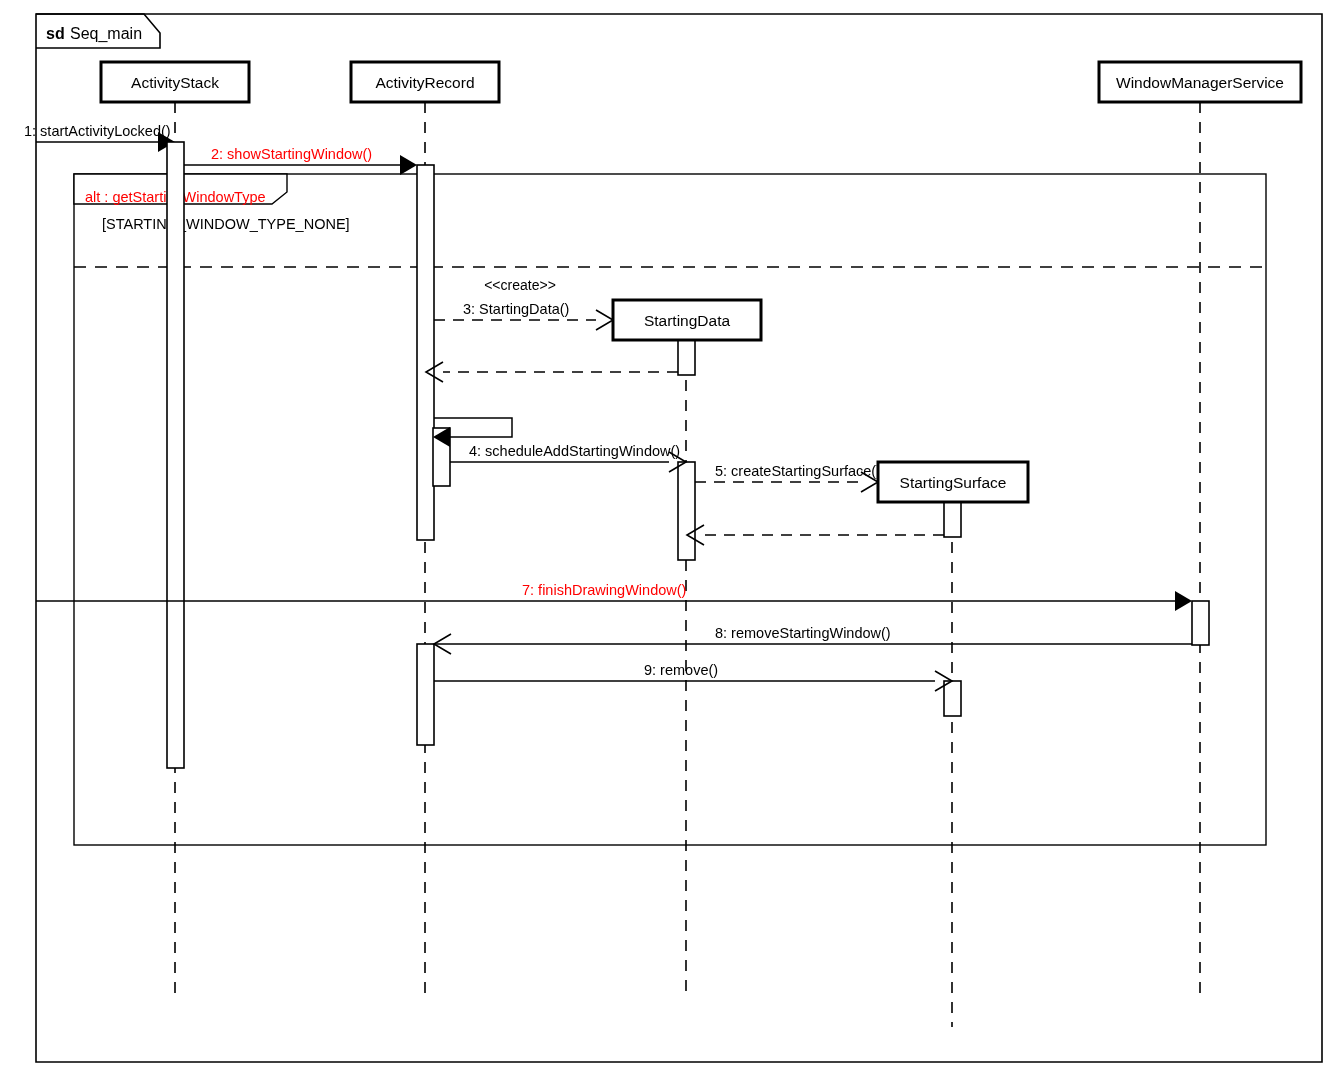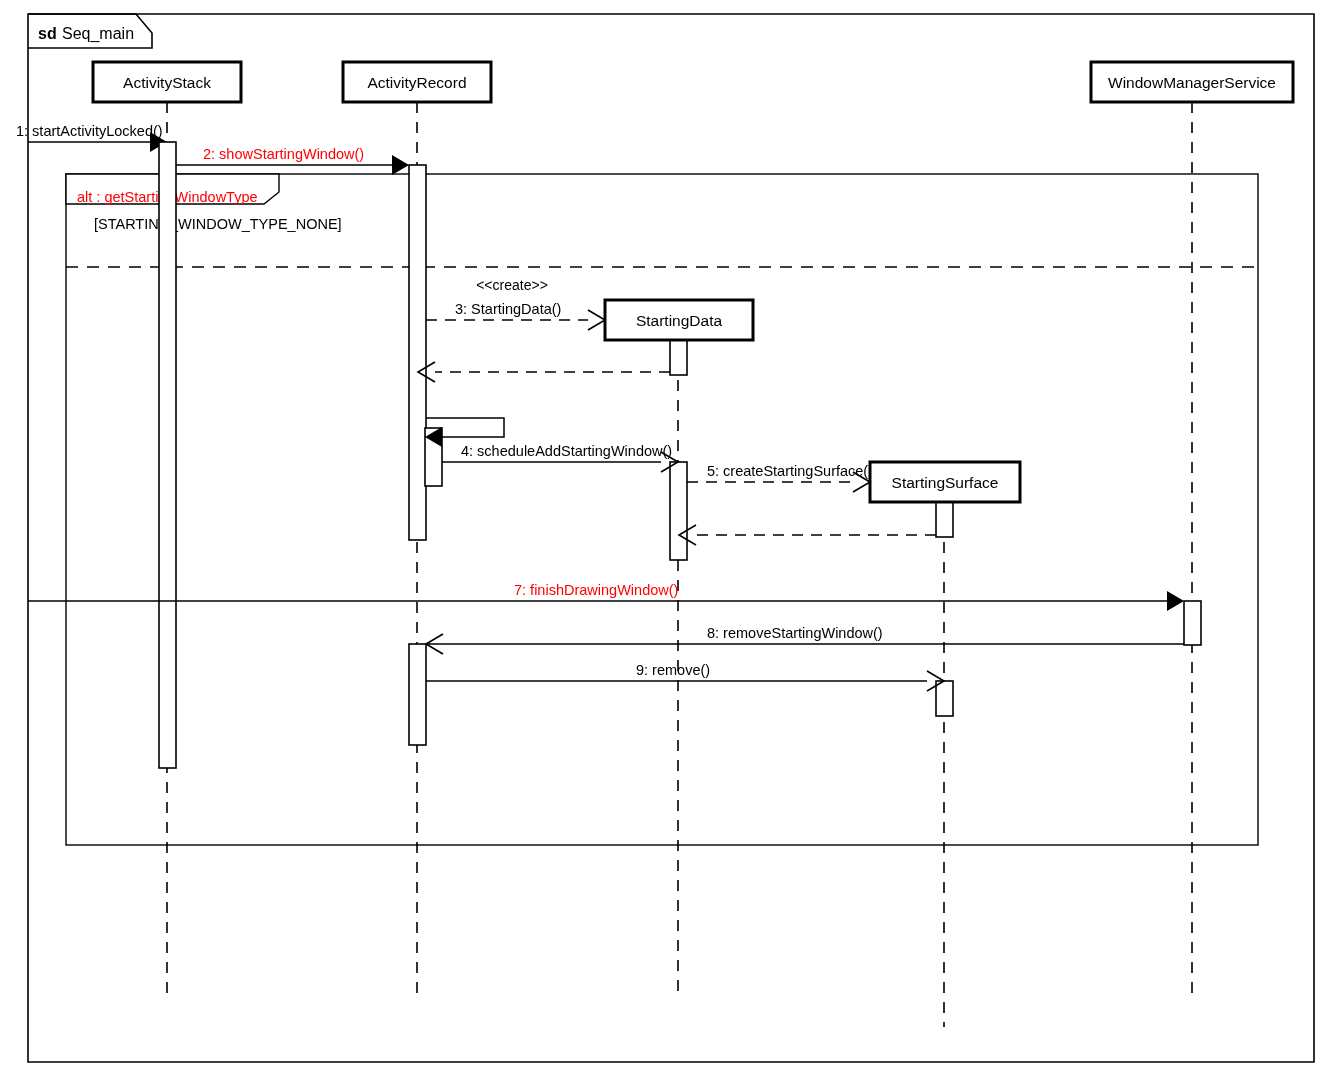--- a/index.html
+++ b/index.html
@@ -10,20 +10,21 @@
   body {
     width: 1328px;
     height: 1076px;
     font-family: "Liberation Sans", sans-serif;
     overflow: hidden;
   }
   #diagram-root {
     position: relative;
     width: 1228px;
     height: 1076px;
+    margin-left: 8px;
   }
   svg#seq-svg {
     display: block;
     width: 1328px;
     height: 1076px;
   }
   .frame-border, .box-border {
     fill: none;
     stroke: #000000;
   }

